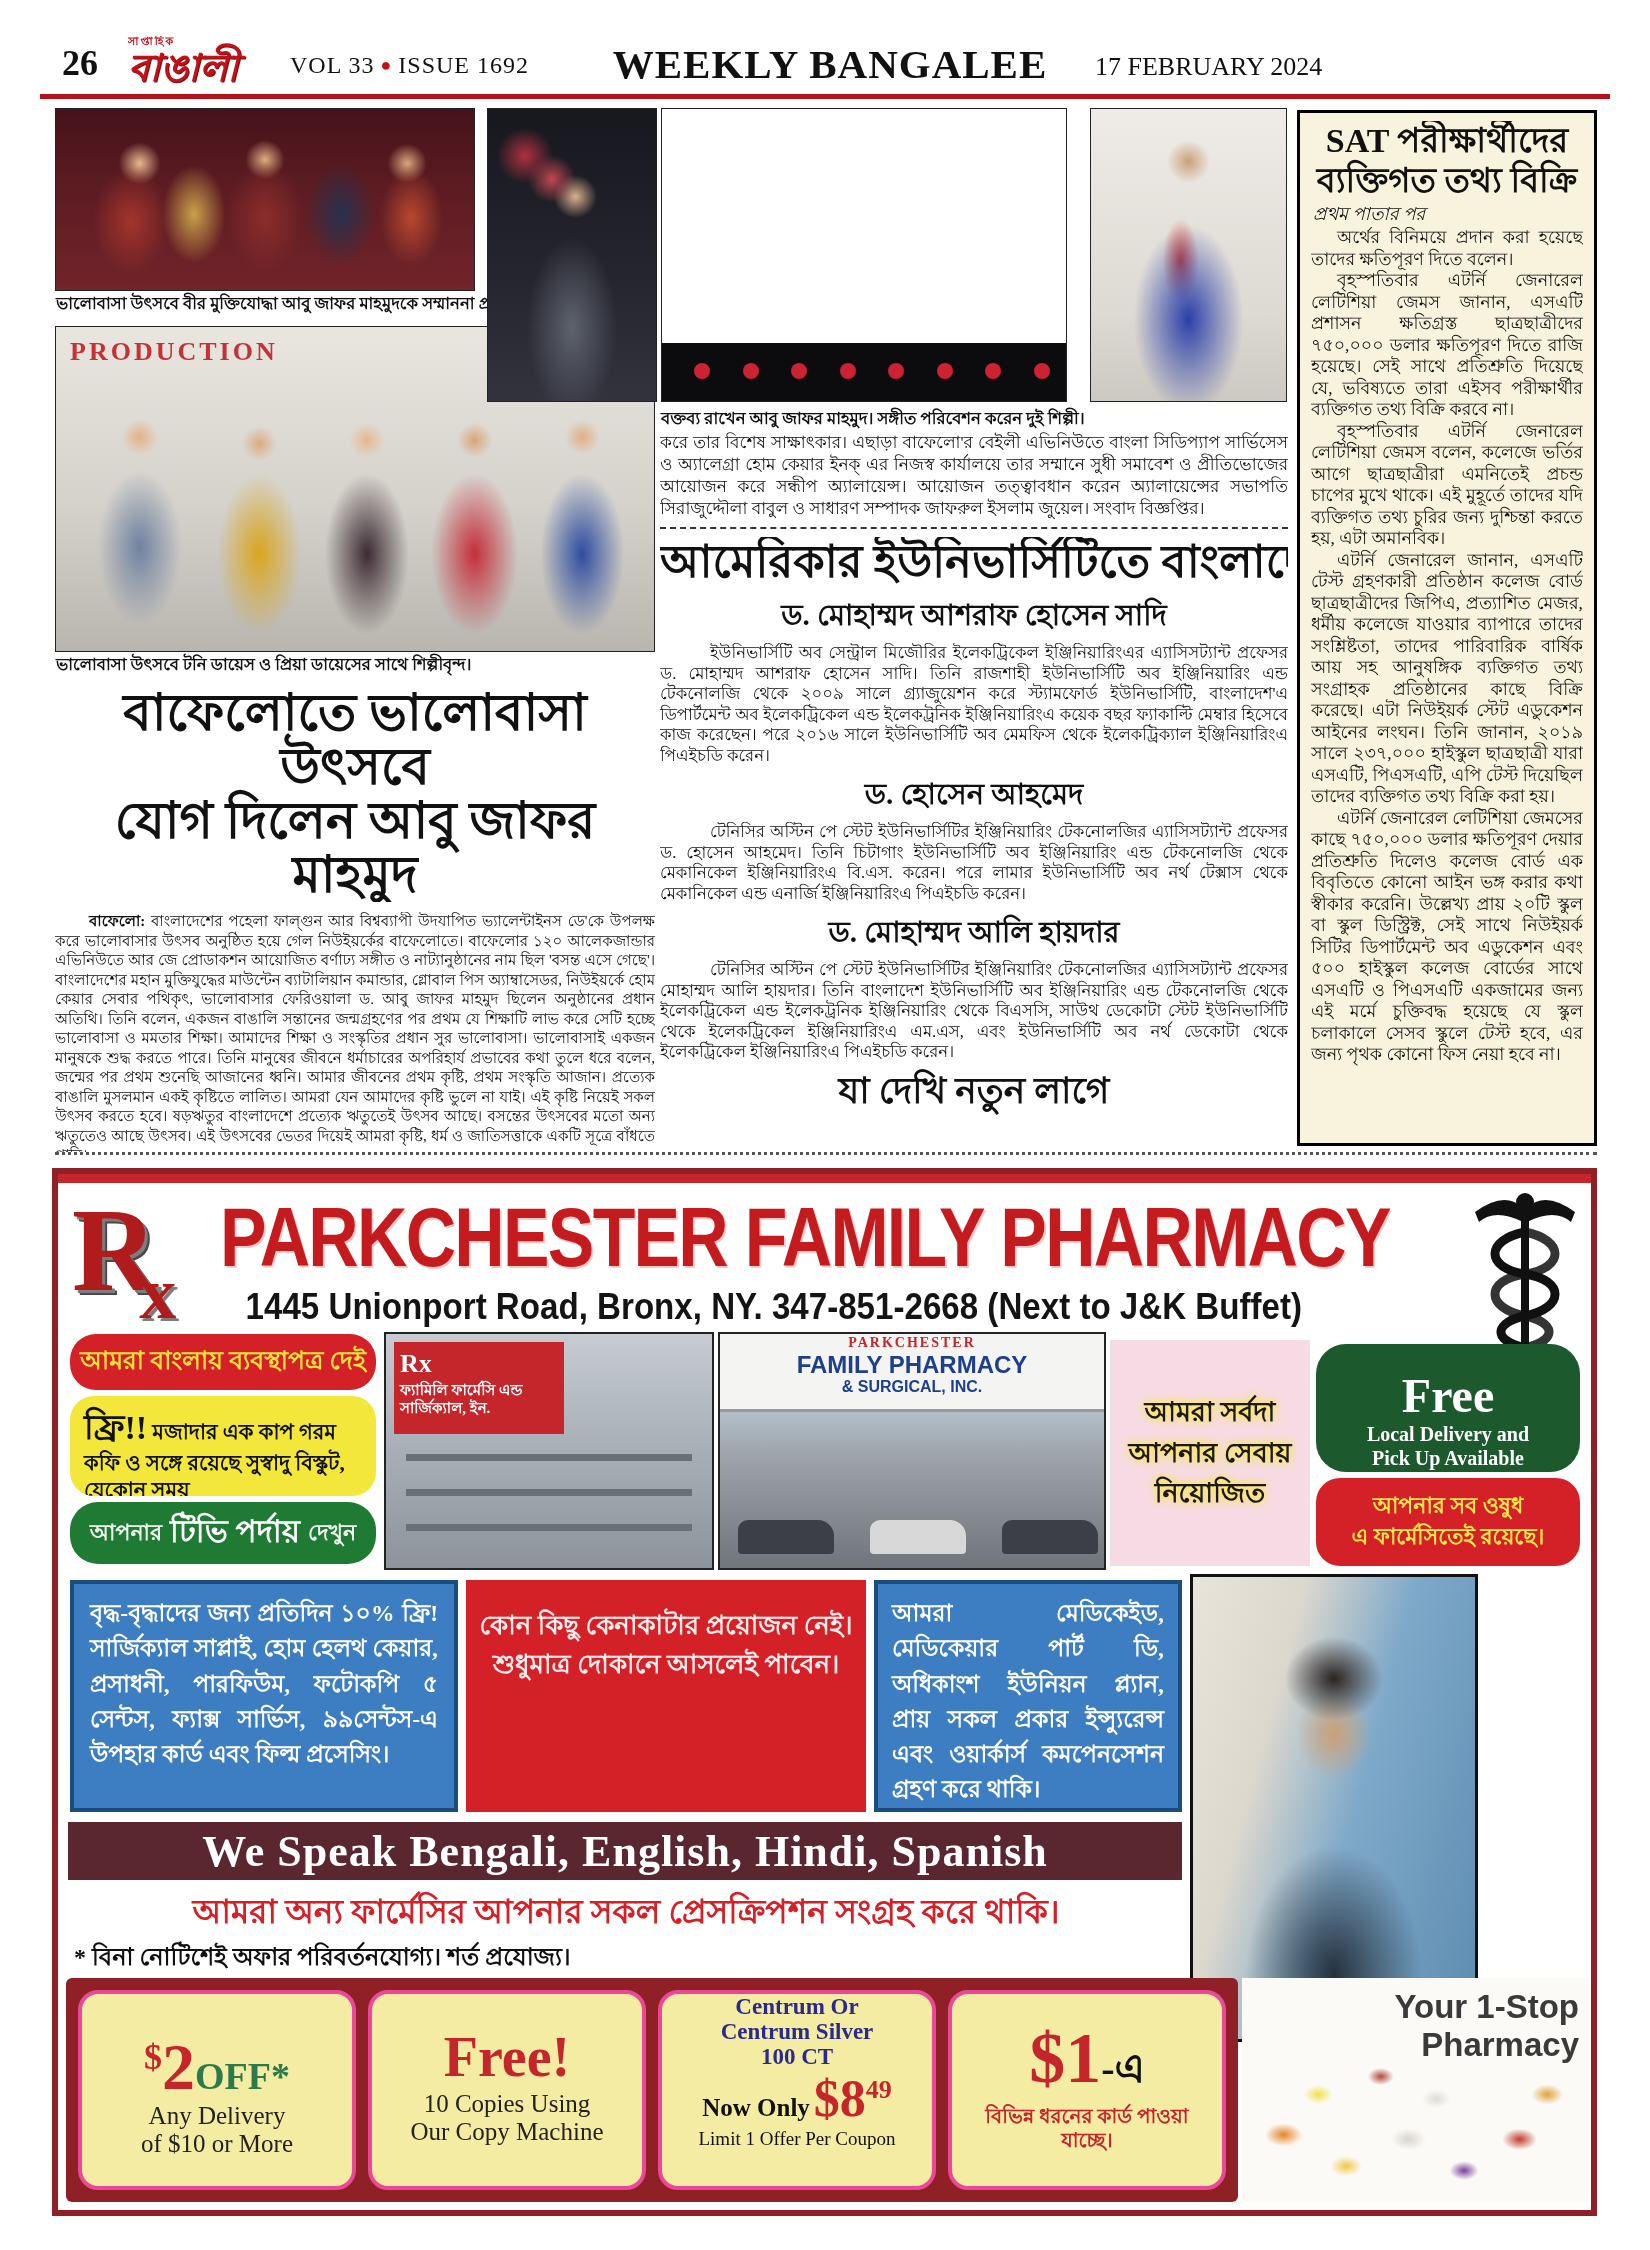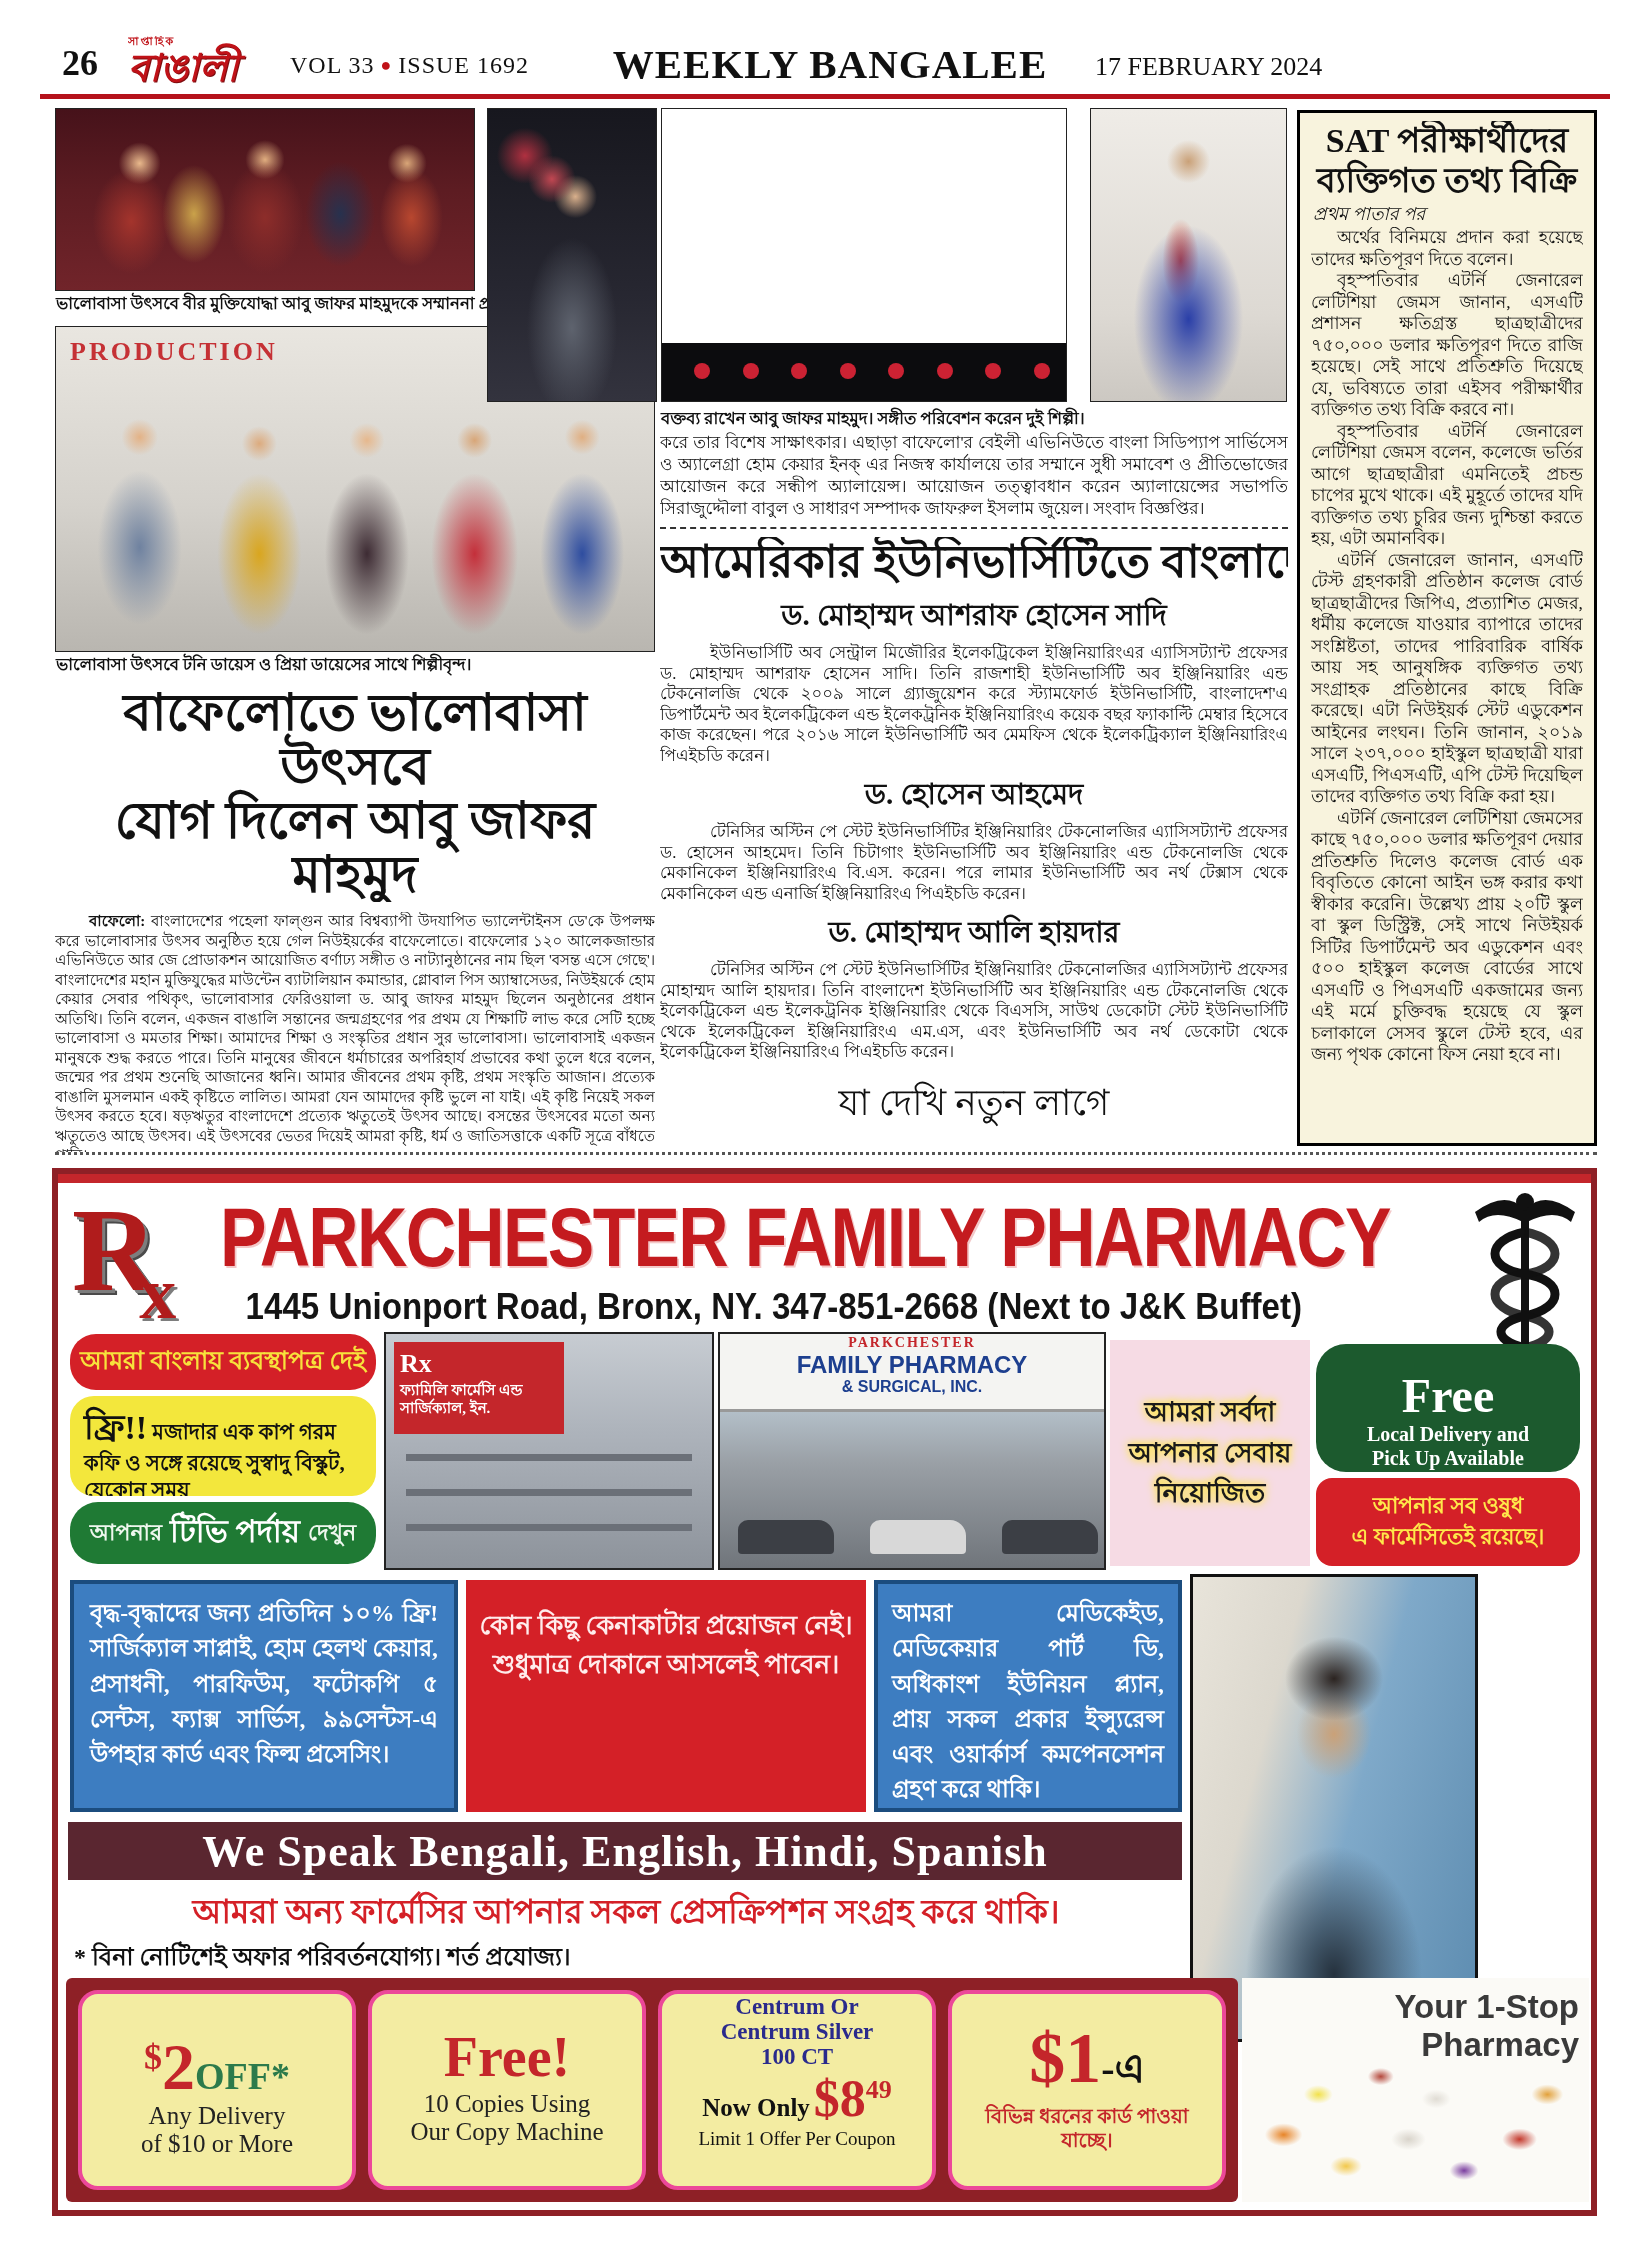--- a/index.html
+++ b/index.html
@@ -80,21 +80,21 @@
       radial-gradient(70px 120px at 50% 72%,#2a3fa8 0%,rgba(42,63,168,0) 78%),
       radial-gradient(26px 60px at 46% 52%,#d2422f 0%,rgba(210,66,47,0) 70%),
       linear-gradient(180deg,#efece7 0%,#ddd9d3 70%,#ccc8c2 100%)}
   .mid-caption{position:absolute;left:660px;top:406px;width:630px}
   .mid-flow{position:absolute;left:660px;top:432px;width:628px;height:720px;overflow:hidden}
   .mid-flow .intro{font-size:17px;line-height:22px;text-align:justify;overflow:hidden}
   .dashes{border-top:2px dashed #333;margin:7px 0 8px}
   .mid-head1{font-size:45px;line-height:1.12;font-weight:bold;text-align:center;white-space:nowrap;overflow:hidden}
   .sec-subhead{font-size:29px;font-weight:bold;text-align:center;margin:5px 0 2px;overflow:hidden;white-space:nowrap}
   .mid-flow p.body{font-size:16.5px;line-height:20.5px;text-align:justify;text-indent:50px;overflow:hidden}
-  .mid-head2{font-size:36px;font-weight:normal;text-align:center;margin-top:12px;overflow:hidden;white-space:nowrap}
+  .mid-head2{font-size:36px;font-weight:bold;text-align:center;margin-top:0;overflow:hidden;white-space:nowrap}
 
   
   .sat{position:absolute;left:1297px;top:110px;width:300px;height:1036px;background:#f8f3dd;
        border:3px solid #000;padding:8px 11px;overflow:hidden}
   .sat-headline{font-size:34px;line-height:1.18;font-weight:bold;text-align:center;overflow:hidden}
   .sat p{font-size:17.5px;line-height:21.5px;text-align:justify;text-indent:26px;overflow:hidden}
   .sat .cont-line{font-size:18px}
 
   
   .dotline{position:absolute;left:55px;top:1152px;width:1542px;border-top:3px dotted #555}
@@ -143,21 +143,21 @@
   .car.c2{background:#d8d8d8}
 
   .box-pink{position:absolute;left:1052px;top:166px;width:200px;height:226px;background:#f6dbe4;
             display:flex;align-items:center;justify-content:center;text-align:center;padding:10px;overflow:hidden}
   .box-pink span{font-size:27px;line-height:1.5;font-weight:bold;color:#1a1a1a;
                  text-shadow:0 0 7px #ffe84a,0 0 10px #ffe84a}
   .box-free{position:absolute;left:1258px;top:170px;width:264px;height:128px;border-radius:30px;background:#1c5a2e;
             color:#fff;text-align:center;padding-top:26px;overflow:hidden}
   .box-free .t{font-size:48px;font-weight:bold;font-family:"Liberation Serif",serif;line-height:52px}
   .box-free .b{font-size:20px;font-weight:bold;line-height:24px}
-  .box-meds{position:absolute;left:1258px;top:304px;width:264px;height:88px;border-radius:16px;background:#d42027;
+  .box-meds{position:absolute;left:1258px;top:304px;width:264px;height:88px;border-radius:24px;background:#d42027;
             color:#ffe84a;font-weight:bold;font-size:22px;line-height:1.4;display:flex;align-items:center;
             justify-content:center;text-align:center;padding:4px 24px;overflow:hidden}
 
   .box-discount{position:absolute;left:12px;top:406px;width:388px;height:232px;background:#3d7dc1;
                 border:4px solid #1b4c7e;color:#fff;font-weight:bold;font-size:23.5px;line-height:1.5;
                 padding:12px 16px;overflow:hidden;text-align:justify}
   .box-gift{position:absolute;left:408px;top:406px;width:400px;height:232px;background:#d42027;color:#fff;
             text-align:center;padding-top:16px;overflow:hidden}
   .box-gift .t{font-size:54px;font-weight:bold;line-height:60px;text-shadow:2px 2px 0 #7a0e0e}
   .box-gift .b{font-size:26px;font-weight:bold;line-height:1.5;margin-top:10px;color:#ffecec}

